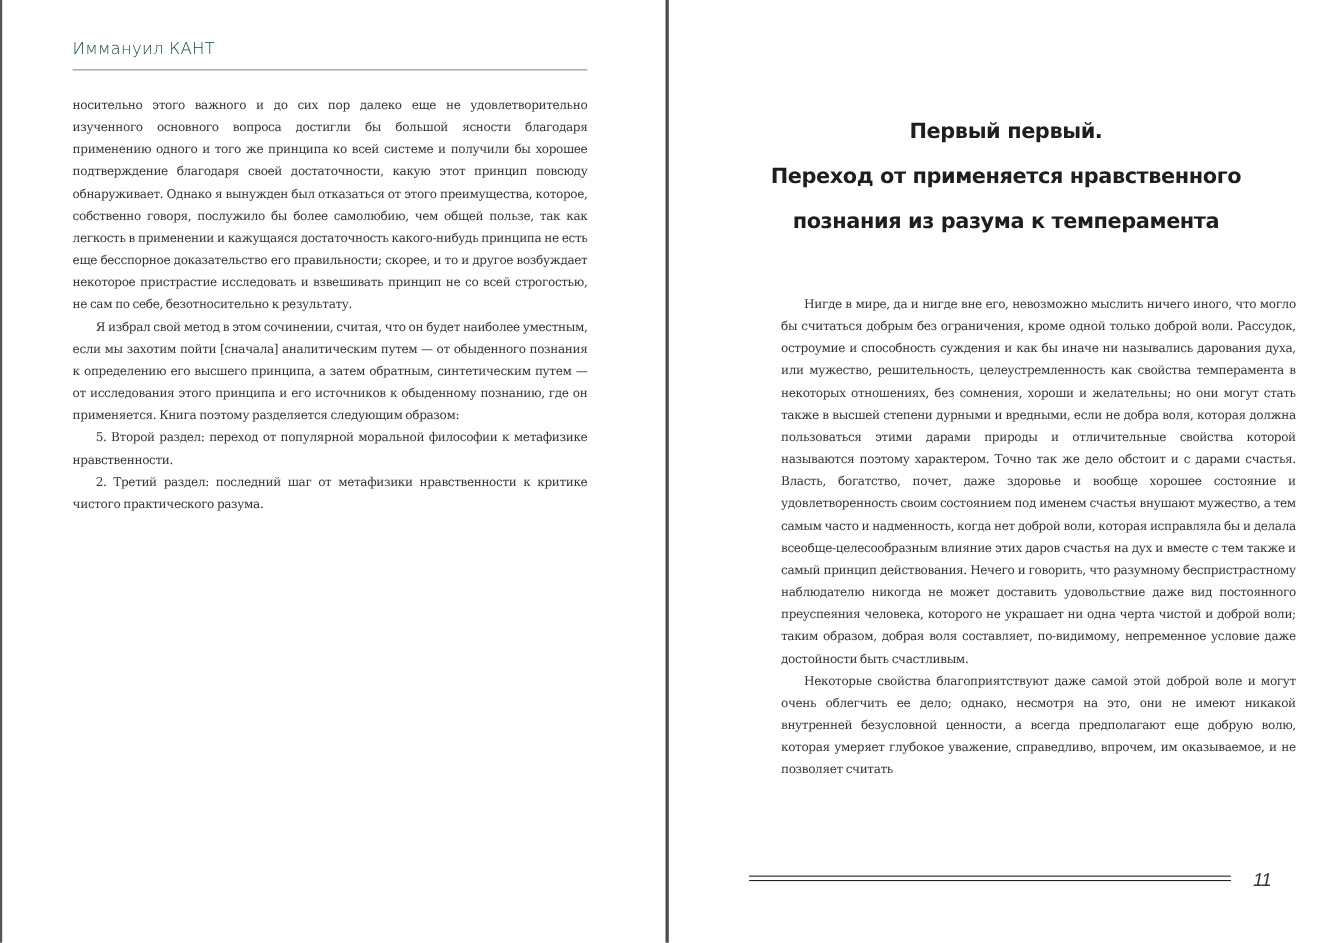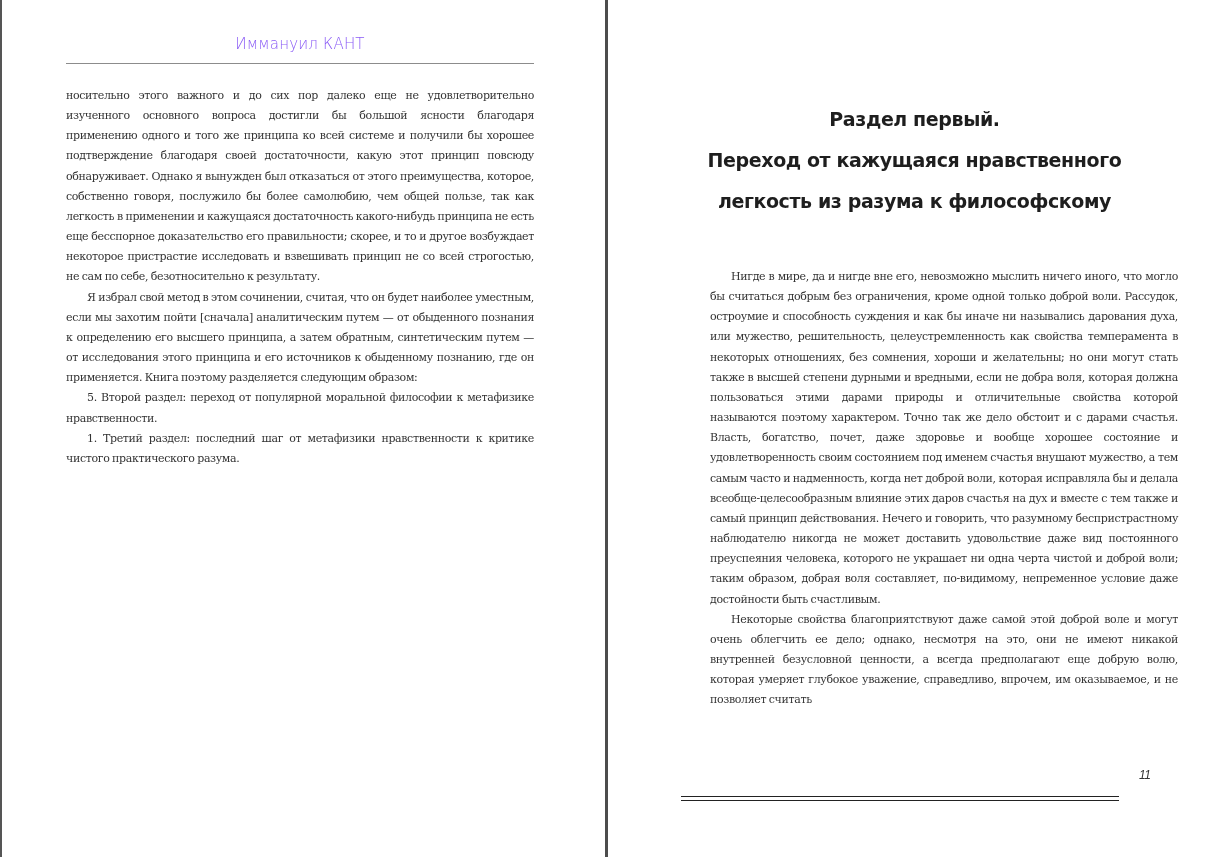--- a/index.html
+++ b/index.html
@@ -5,22 +5,22 @@
   html, body { margin:0; padding:0; background:#ffffff; }
   body { width:1213px; height:857px; position:relative; overflow:hidden; }
   .left-edge { position:absolute; left:0; top:0; width:2px; height:857px; background:#555555; }
   .spine { position:absolute; left:605px; top:0; width:3px; height:857px; background:#4d4d4d; }
   .page { position:absolute; top:0; height:857px; }
   .page-left { left:2px; width:603px; }
   .page-right { left:608px; width:605px; }
 
   .running-head {
     position:absolute; left:64px; width:468px; top:35px;
-    text-align:center; font-family:"DejaVu Sans", sans-serif; font-weight:200;
-    font-size:15px; color:#8b5cf6; letter-spacing:0.2px;
+    font-family:"DejaVu Sans", sans-serif; font-weight:200;
+    font-size:15px; color:#14532d; letter-spacing:0.2px;
   }
   .head-rule { position:absolute; left:64px; width:468px; top:63px; height:1px; background:#8c8c8c; }
 
   .body-text {
     font-family:"DejaVu Serif", serif; font-size:11px; line-height:20.15px; color:#333333;
     text-align:justify; letter-spacing:-0.35px; word-spacing:-0.5px;
   }
   .left-text { position:absolute; left:64px; width:468px; top:86px; }
   .right-text { position:absolute; left:73px; width:468px; top:267px;margin-left:29px; }
   .body-text p { margin:0; }
@@ -32,47 +32,47 @@
     font-family:"DejaVu Sans", sans-serif; font-weight:bold; font-size:19px;
     line-height:41px; color:#1e1e1e; letter-spacing:-0.4px;
   }
   .section-title div { margin:0; }
 
   .footer-rule {
     position:absolute; left:73px; width:438px; top:796px; height:3px;
     border-top:1.5px solid #222; border-bottom:1.5px solid #222; box-sizing:content-box;
   }
   .page-number {
-    position:absolute; left:531px; top:768px; font-family:"Liberation Sans", sans-serif;
-    font-style:italic; font-size:12px; color:#333; letter-spacing:-0.5px;
+    position:absolute; left:531px; top:790px; font-family:"Liberation Sans", sans-serif;
+    font-style:italic; font-size:17px; color:#333; letter-spacing:-0.5px;
   }
 </style>
 </head>
 <body>
 
 <div class="left-edge"></div>
 
 <div class="page page-left">
   <div class="running-head">Иммануил КАНТ</div>
   <div class="head-rule"></div>
   <div class="body-text left-text">
     <p class="noindent">носительно этого важного и до сих пор далеко еще не удовлетворительно изученного основного вопроса достигли бы большой ясности благодаря применению одного и того же принципа ко всей системе и получили бы хорошее подтверждение благодаря своей достаточности, какую этот принцип повсюду обнаруживает. Однако я вынужден был отказаться от этого преимущества, которое, собственно говоря, послужило бы более самолюбию, чем общей пользе, так как легкость в применении и кажущаяся достаточность какого-нибудь принципа не есть еще бесспорное доказательство его правильности; скорее, и то и другое возбуждает некоторое пристрастие исследовать и взвешивать принцип не со всей строгостью, не сам по себе, безотносительно к результату.</p>
     <p class="indent">Я избрал свой метод в этом сочинении, считая, что он будет наиболее уместным, если мы захотим пойти [сначала] аналитическим путем — от обыденного познания к определению его высшего принципа, а затем обратным, синтетическим путем — от исследования этого принципа и его источников к обыденному познанию, где он применяется. Книга поэтому разделяется следующим образом:</p>
     <p class="indent">5. Второй раздел: переход от популярной моральной философии к метафизике нравственности.</p>
-    <p class="indent">1. Третий раздел: последний шаг от метафизики нравственности к критике чистого практического разума.</p>
+    <p class="indent">2. Третий раздел: последний шаг от метафизики нравственности к критике чистого практического разума.</p>
   </div>
 </div>
 
 <div class="spine"></div>
 
 <div class="page page-right">
   <div class="section-title">
-    <div>Раздел первый.</div>
-    <div>Переход от кажущаяся нравственного</div>
-    <div>легкость из разума к философскому</div>
+    <div>Первый первый.</div>
+    <div>Переход от применяется нравственного</div>
+    <div>познания из разума к темперамента</div>
   </div>
   <div class="body-text right-text">
     <p class="indent">Нигде в мире, да и нигде вне его, невозможно мыслить ничего иного, что могло бы считаться добрым без ограничения, кроме одной только доброй воли. Рассудок, остроумие и способность суждения и как бы иначе ни назывались дарования духа, или мужество, решительность, целеустремленность как свойства темперамента в некоторых отношениях, без сомнения, хороши и желательны; но они могут стать также в высшей степени дурными и вредными, если не добра воля, которая должна пользоваться этими дарами природы и отличительные свойства которой называются поэтому характером. Точно так же дело обстоит и с дарами счастья. Власть, богатство, почет, даже здоровье и вообще хорошее состояние и удовлетворенность своим состоянием под именем счастья внушают мужество, а тем самым часто и надменность, когда нет доброй воли, которая исправляла бы и делала всеобще-целесообразным влияние этих даров счастья на дух и вместе с тем также и самый принцип действования. Нечего и говорить, что разумному беспристрастному наблюдателю никогда не может доставить удовольствие даже вид постоянного преуспеяния человека, которого не украшает ни одна черта чистой и доброй воли; таким образом, добрая воля составляет, по-видимому, непременное условие даже достойности быть счастливым.</p>
     <p class="indent">Некоторые свойства благоприятствуют даже самой этой доброй воле и могут очень облегчить ее дело; однако, несмотря на это, они не имеют никакой внутренней безусловной ценности, а всегда предполагают еще добрую волю, которая умеряет глубокое уважение, справедливо, впрочем, им оказываемое, и не позволяет считать</p>
   </div>
   <div class="footer-rule"></div>
   <div class="page-number">11</div>
 </div>
 
 </body></html>

